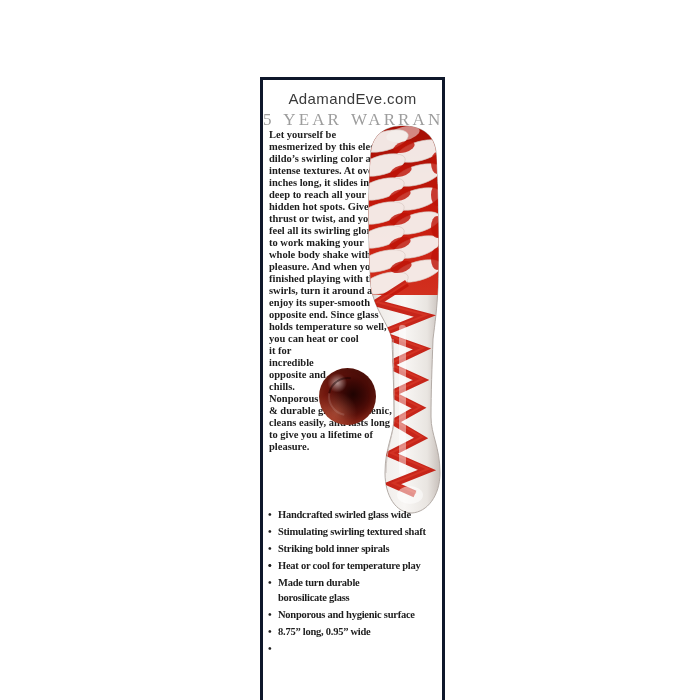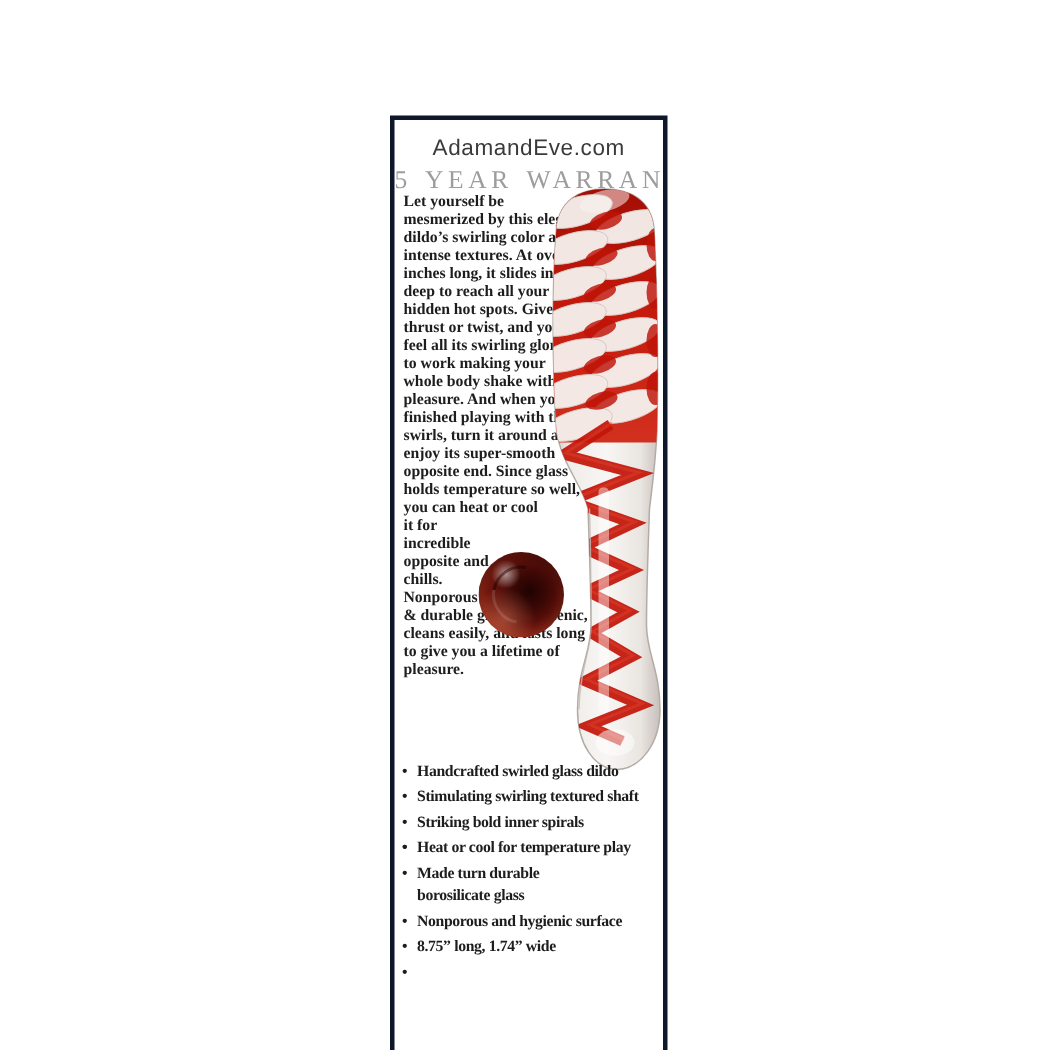--- a/index.html
+++ b/index.html
@@ -125,26 +125,26 @@
 
         <g>
           <rect x="36" y="200" width="7" height="150" rx="3" fill="#ffffff" opacity="0.45"></rect>
           <ellipse cx="47" cy="370" rx="13" ry="9" fill="#ffffff" opacity="0.5"></ellipse>
           <path d="M30,214 C31,250 31,270 31,292 C31,310 23,322 23,348" fill="none" stroke="#c4bcb6" stroke-width="1" opacity="0.8"></path>
         </g>
       </g>
     </svg>
 
     <ul class="features">
-      <li><span class="marker">•</span><span>Handcrafted swirled glass dildo</span></li>
+      <li><span class="marker">•</span><span>Handcrafted swirled glass wide</span></li>
       <li><span class="marker">•</span><span>Stimulating swirling textured shaft</span></li>
       <li><span class="marker">•</span><span>Striking bold inner spirals</span></li>
       <li><span class="marker">•</span></li>
       <li><span class="marker">•</span><span>Heat or cool for temperature play</span></li>
       <li><span class="marker">•</span><span>Made turn durable
 borosilicate glass</span></li>
       <li><span class="marker">•</span><span>Nonporous and hygienic surface</span></li>
-      <li><span class="marker">•</span><span>8.75” long, 1.74” wide</span></li>
+      <li><span class="marker">•</span><span>8.75” long, 0.95” wide</span></li>
       <li><span class="marker">•</span></li>
     </ul>
 
   </div>
 </div>
 
 </body></html>

